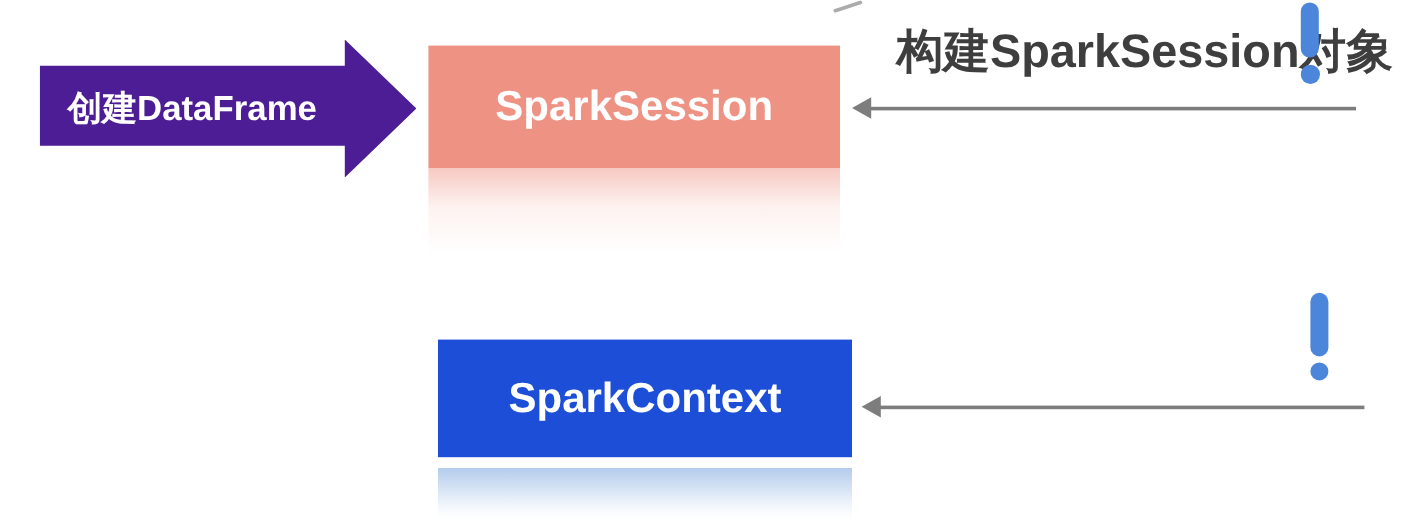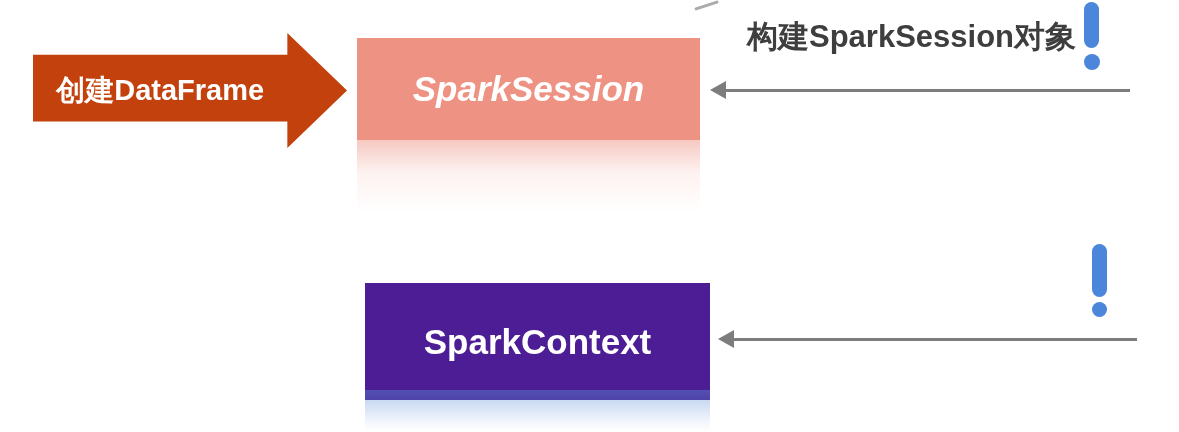--- a/index.html
+++ b/index.html
@@ -2,47 +2,47 @@
 <html><head>
 <meta charset="utf-8">
 <style>
   html,body { margin:0; padding:0; background:#ffffff; }
   .canvas {
     position:relative; width:1179px; height:432px; background:#ffffff;
     overflow:hidden; font-family:"Liberation Sans", sans-serif;
   }
 
   
-  .block-arrow { position:absolute; background:#c2410c; }
+  .block-arrow { position:absolute; background:#4c1d95; }
   .arrow1 { left:33px; top:33px; width:314px; height:115px;
     clip-path: polygon(0% 19%, 81% 19%, 81% 0%, 100% 50%, 81% 100%, 81% 77%, 0% 77%); }
   .arrow2 { left:33px; top:282px; width:315px; height:113px;
     clip-path: polygon(0% 23%, 81.5% 23%, 81.5% 0%, 100% 50%, 81.5% 100%, 81.5% 76%, 0% 76%); }
   .arrow-label {
     position:absolute; left:0; width:81%; top:0; height:100%;
     display:flex; align-items:center; justify-content:center;
     color:#ffffff; font-weight:bold; font-size:29px; white-space:nowrap;
   }
 
   
   .box { position:absolute; display:flex; align-items:center; justify-content:center;
          color:#ffffff; font-weight:bold; font-size:35px; }
-  .box-session { left:357px; top:38px;  width:343px; height:102px; background:#ee9384;font-style:italic; }
-  .box-context { left:365px; top:283px; width:345px; height:117px; background:#4c1d95; }
+  .box-session { left:357px; top:38px;  width:343px; height:102px; background:#ee9384; }
+  .box-context { left:365px; top:283px; width:345px; height:98px; background:#1d4ed8; }
 
   
   .refl { position:absolute; }
   .refl-session { left:357px; top:140px; width:343px; height:72px;
     background:linear-gradient(to bottom, rgba(238,147,132,0.50), rgba(238,147,132,0.12) 45%, rgba(255,255,255,0)); }
   .refl-context { left:365px; top:390px; width:345px; height:42px;
     background:linear-gradient(to bottom, rgba(88,142,213,0.45), rgba(88,142,213,0.08) 75%, rgba(255,255,255,0)); }
 
   
   .annotation { position:absolute; font-weight:bold; color:#3e3e3e;
-    font-size:31px; white-space:nowrap; }
+    font-size:39px; white-space:nowrap; }
   .annotation1 { left:747px; top:16px; }
   .annotation2 { left:750px; top:252px; }
 
   
   .excl-bar { position:absolute; background:#4b86da; border-radius:8px; }
   .excl-dot { position:absolute; background:#4b86da; border-radius:50%; }
   .excl1 .excl-bar { left:1084px; top:2px;   width:15px; height:46px; }
   .excl1 .excl-dot { left:1084px; top:54px;  width:16px; height:16px; }
   .excl2 .excl-bar { left:1092px; top:244px; width:15px; height:53px; }
   .excl2 .excl-dot { left:1092px; top:302px; width:15px; height:15px; }

